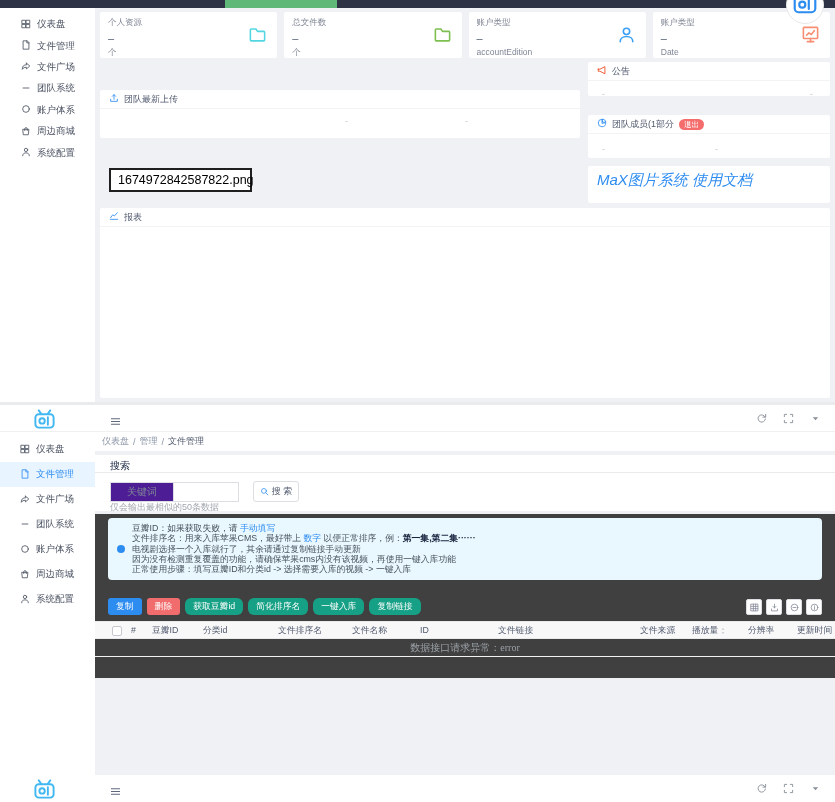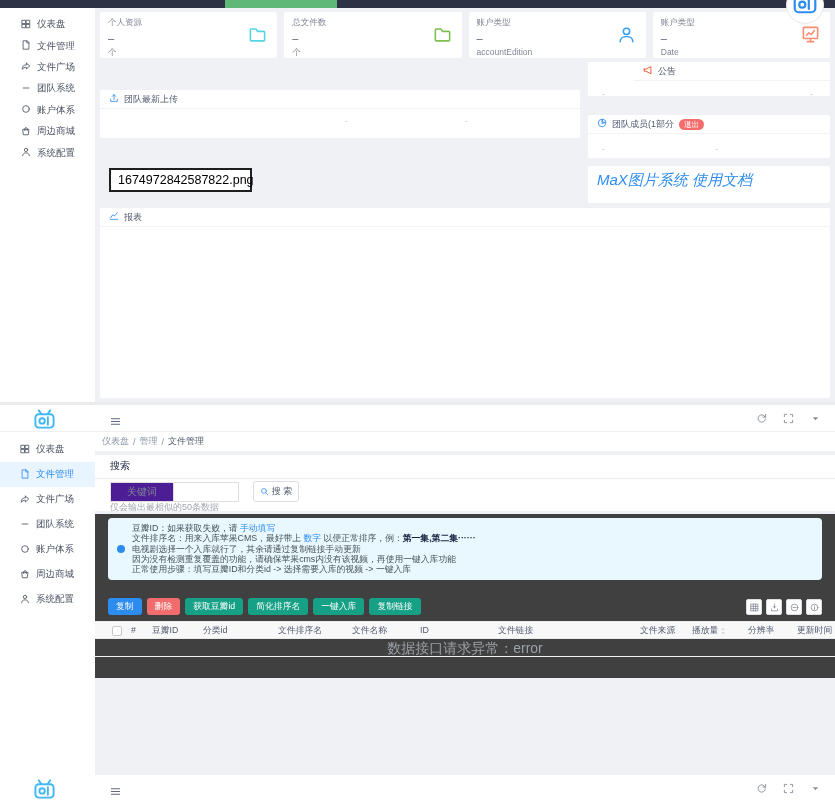--- a/index.html
+++ b/index.html
@@ -29,21 +29,21 @@
   .stat-card { flex:1; height:46px; background:#fff; border-radius:2px; padding:5px 8px; position:relative; }
   .stat-title { font-size:8.5px; color:#808695; }
   .stat-value { font-size:11px; color:#515a6e; margin-top:3px; }
   .stat-unit  { font-size:8.5px; color:#808695; margin-top:3px; }
   .stat-icon  { position:absolute; right:10px; top:13px; }
 
   .panel { position:absolute; background:#fff; border-radius:2px; }
   .panel-title { height:19px; display:flex; align-items:center; gap:5px; padding:0 9px; font-size:9px;
                  color:#515a6e; border-bottom:1px solid #f3f3f3; white-space:nowrap; }
   #panel-upload  { left:5px;   top:54px;  width:480px; height:48px;margin-top:28px; }
-  #panel-announce{ left:493px; top:54px;  width:242px; height:34px;padding-left:46px; }
+  #panel-announce{ left:493px; top:54px;  width:242px; height:34px; }
   #panel-team    { left:493px; top:107px; width:242px; height:43px; }
   #panel-cloud   { left:493px; top:158px; width:242px; height:37px; }
   #panel-report  { left:5px;   top:200px; width:730px; height:190px; }
   .ph-dash { position:absolute; font-size:9px; color:#c5c8ce; }
   .badge { background:#f56c6c; color:#fff; font-size:7.5px; border-radius:8px; padding:1px 5px; line-height:1.2; }
   #cloud-link { padding:5px 9px; font-size:15px; color:#2d8cf0; cursor:pointer; white-space:nowrap;font-style:italic; }
   #tooltip { position:absolute; left:9px; top:78px; width:143px; height:24px; background:#fff;
              border:2px solid #1f1f1f; font-size:12.5px; color:#000; display:flex; align-items:center;
              padding-left:7px; z-index:4; white-space:nowrap; }
 
@@ -59,21 +59,21 @@
 
   
   #sidebarB { position:absolute; left:0; top:432px; width:95px; height:343px; background:#fff; padding-top:5px; }
   #contentB { position:absolute; left:95px; top:432px; width:740px; height:343px; background:#eff1f4; }
   #breadcrumbB { position:absolute; left:0; top:0; width:740px; height:20px; background:#fff;
                  border-bottom:1px solid #eef0f2; display:flex; align-items:center; padding-left:7px;
                  font-size:9px; color:#8a94a6; gap:4px; }
   #breadcrumbB .crumb-cur { color:#515a6e; }
 
   #searchCard { position:absolute; left:0; top:23px; width:740px; height:56px; background:#fff; }
-  .card-head { height:24px; line-height:21px; padding-left:15px; font-size:10px; color:#17233d; border-bottom:1px solid #e8eaec; }
+  .card-head { height:18px; line-height:21px; padding-left:15px; font-size:10px; color:#17233d; border-bottom:1px solid #e8eaec; }
   #search-form { position:absolute; left:15px; top:26px; display:flex; align-items:center; }
   .kw-label { width:63px; height:20px; background:#4c1d95; border:1px solid #dcdee2; border-right:none;
               font-size:10px; color:#808695; display:flex; align-items:center; justify-content:center; }
   .kw-input { width:66px; height:20px; border:1px solid #dcdee2; background:#fff; font-size:9px; padding:0 4px; outline:none; }
   .search-btn { margin-left:14px; width:46px; height:21px; border:1px solid #dcdee2; border-radius:3px;
                 background:#fff; display:flex; align-items:center; justify-content:center; gap:3px;
                 font-size:9px; color:#515a6e; cursor:pointer; }
   .search-btn .mag { color:#2d8cf0; display:flex; }
   #search-note { position:absolute; left:15px; top:46px; font-size:9px; color:#a0a6ad; }
 
@@ -82,34 +82,34 @@
            border-radius:4px; padding:5px 10px 5px 24px; }
   .alert-dot { position:absolute; left:9px; top:27px; width:8px; height:8px; border-radius:50%; background:#2d8cf0; }
   .alert-line { font-size:8.8px; line-height:10.3px; color:#47525c; white-space:nowrap; }
   .alert-line .b  { color:#2d8cf0; }
   .alert-line .r  { color:#ed4014; font-weight:bold; }
   .alert-line .bd { font-weight:bold; color:#17233d; }
 
   #toolbar { position:absolute; left:13px; top:84px; display:flex; gap:5px; }
   .btn { height:17px; padding:0 8px; border-radius:3px; font-size:8.8px; color:#fff; display:flex;
          align-items:center; border:none; cursor:pointer; white-space:nowrap; }
-  .btn.primary { background:#2d8cf0; } .btn.danger { background:#f16d6d; } .btn.success { background:#16a085; }
+  .btn.primary { background:#2d8cf0; } .btn.danger { background:#f16d6d; } .btn.success { background:#16a085;border-radius:6px; }
   #tool-icons { position:absolute; right:13px; top:85px; display:flex; gap:4px; }
   .tool-icon { width:16px; height:16px; border:1px solid #dcdee2; border-radius:2px; display:flex;
                align-items:center; justify-content:center; color:#808695; background:#fff; cursor:pointer; }
 
   #thead { position:absolute; left:0; top:107px; width:740px; height:18px; background:#f8f8f9;
            border-top:1px solid #e8eaec; border-bottom:1px solid #e8eaec; }
   .th { position:absolute; top:0; line-height:17px; font-size:8.8px; color:#515a6e; white-space:nowrap;
         display:flex; align-items:center; gap:1px; }
   .checkbox { position:absolute; left:17px; top:4px; width:10px; height:10px; border:1px solid #c5c8ce;
               border-radius:2px; background:#fff; cursor:pointer; }
   .sort-ic { color:#c5c8ce; display:flex; cursor:pointer; }
   #empty-row { position:absolute; left:0; top:125px; width:740px; height:18px; text-align:center;
-               line-height:18px; font-size:14px; color:#9aa0a6; border-bottom:1px solid #f0f2f4; }
+               line-height:18px; font-size:10px; color:#9aa0a6; border-bottom:1px solid #f0f2f4;font-family:Liberation Serif, serif; }
 
   #bottomStrip { position:absolute; left:95px; top:797px; width:740px; height:5px; background:#fff;
                  border-top:1px solid #ebedef; }
 </style>
 </head>
 <body>
 
 <div id="screen">
 
   <div id="topbar" style="background: rgb(45, 51, 69);">

